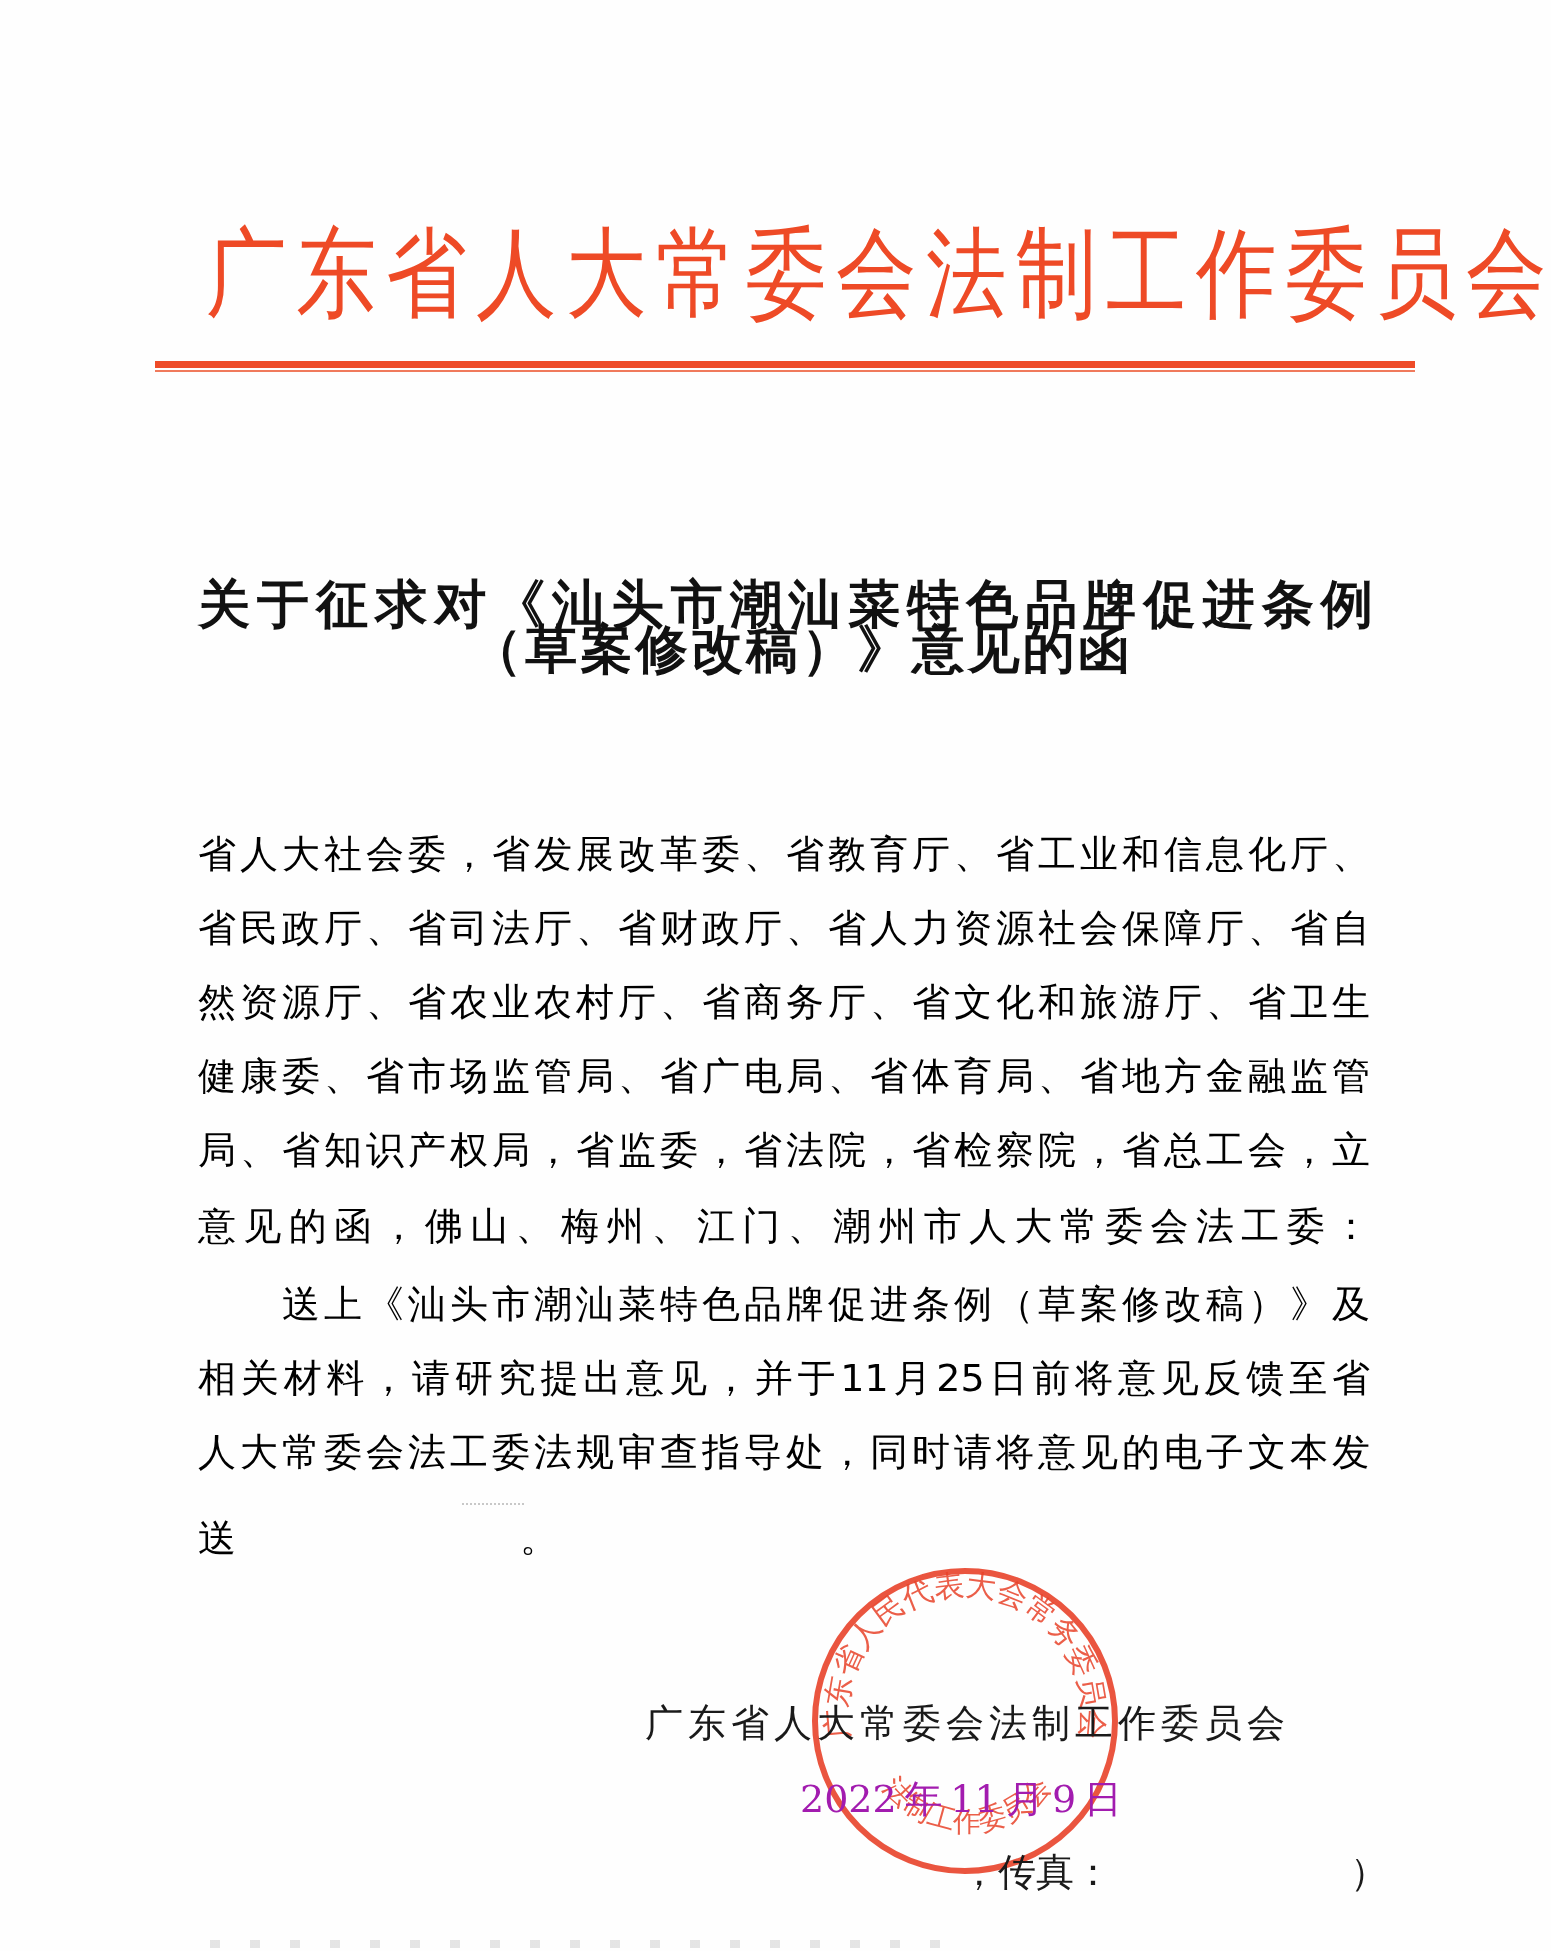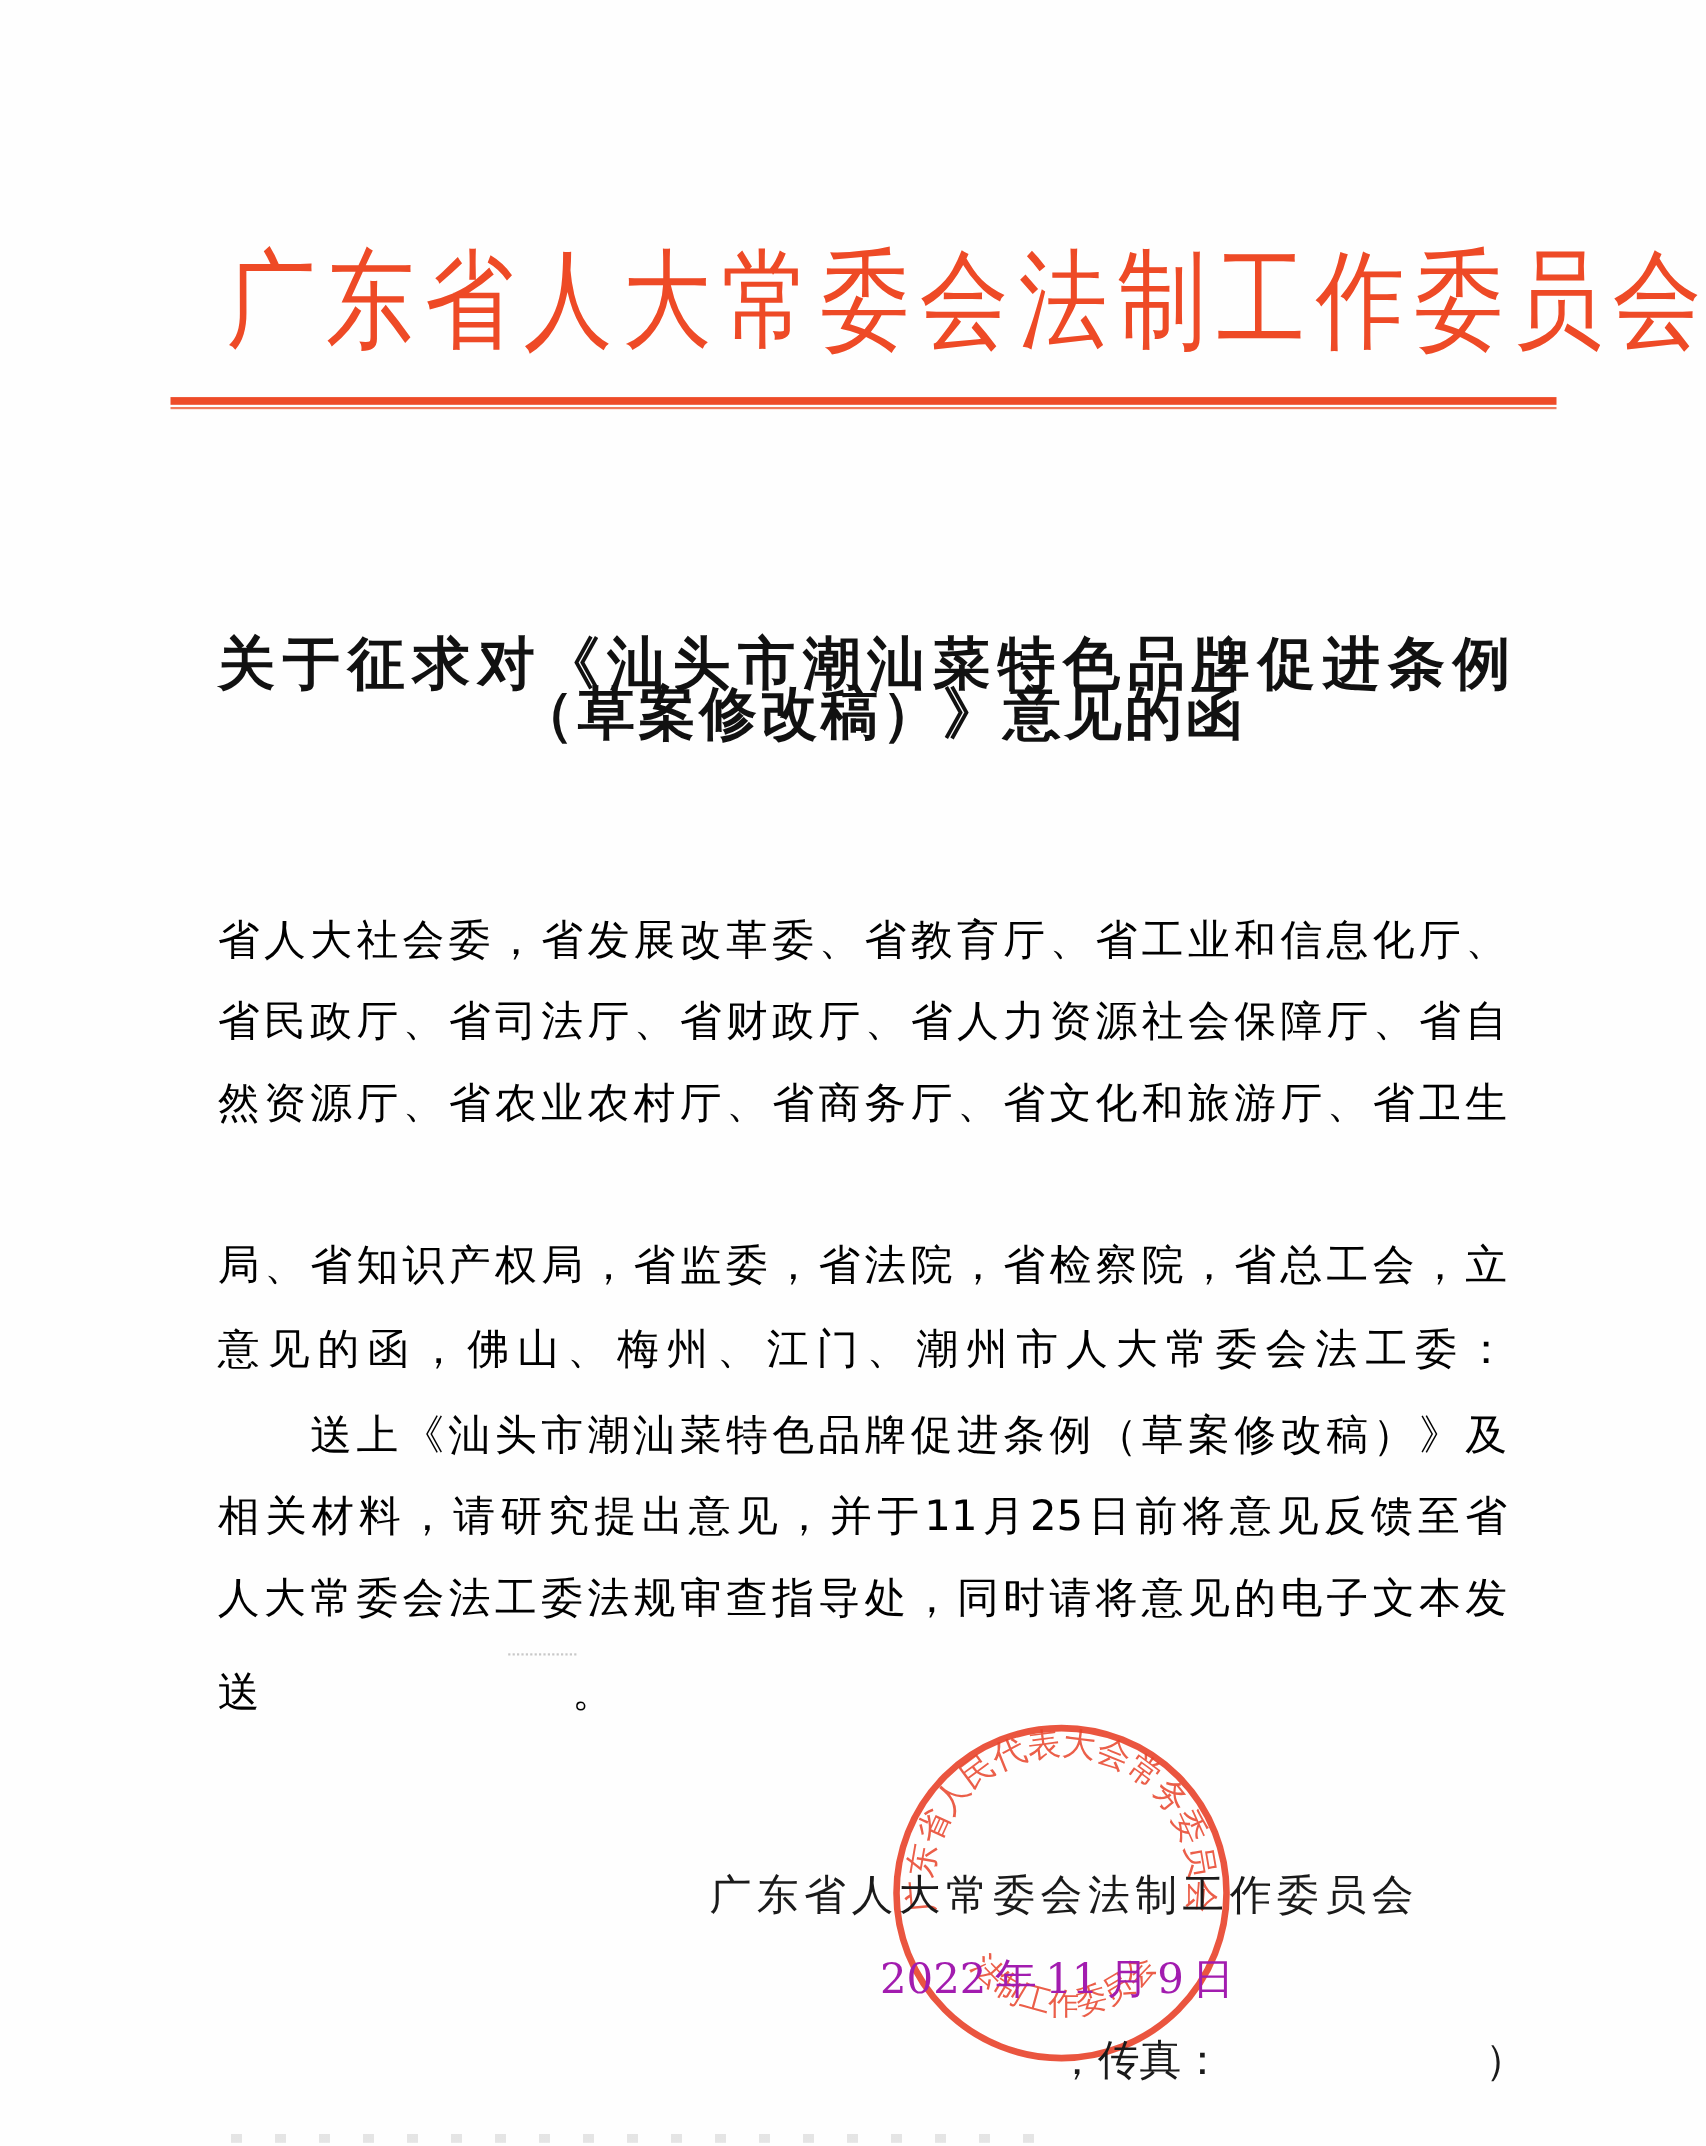--- a/index.html
+++ b/index.html
@@ -81,20 +81,21 @@
 
   <div class="abs rule-thick"></div>
   <div class="abs rule-thin"></div>
 
   <div class="abs heading heading-1">关于征求对《汕头市潮汕菜特色品牌促进条例</div>
   <div class="abs heading heading-2">（草案修改稿）》意见的函</div>
 
   <div class="abs body-line" style="top:788px">省人大社会委，省发展改革委、省教育厅、省工业和信息化厅、</div>
   <div class="abs body-line" style="top:862px">省民政厅、省司法厅、省财政厅、省人力资源社会保障厅、省自</div>
   <div class="abs body-line" style="top:936px">然资源厅、省农业农村厅、省商务厅、省文化和旅游厅、省卫生</div>
+  <div class="abs body-line" style="top:1010px">健康委、省市场监管局、省广电局、省体育局、省地方金融监管</div>
   <div class="abs body-line" style="top:1084px">局、省知识产权局，省监委，省法院，省检察院，省总工会，立</div>
   <div class="abs body-line" style="top:1160px">意见的函，佛山、梅州、江门、潮州市人大常委会法工委：</div>
 
   <div class="abs body-line indent" style="top:1238px">送上《汕头市潮汕菜特色品牌促进条例（草案修改稿）》及</div>
   <div class="abs body-line" style="top:1312px">相关材料，请研究提出意见，并于11月25日前将意见反馈至省</div>
   <div class="abs body-line" style="top:1386px">人大常委会法工委法规审查指导处，同时请将意见的电子文本发</div>
   <div class="abs body-line last" style="top:1472px; width:60px">送</div>
   <div class="abs period-dots"></div>
   <div class="abs body-line last" style="left:520px; top:1472px; width:60px">。</div>
 

